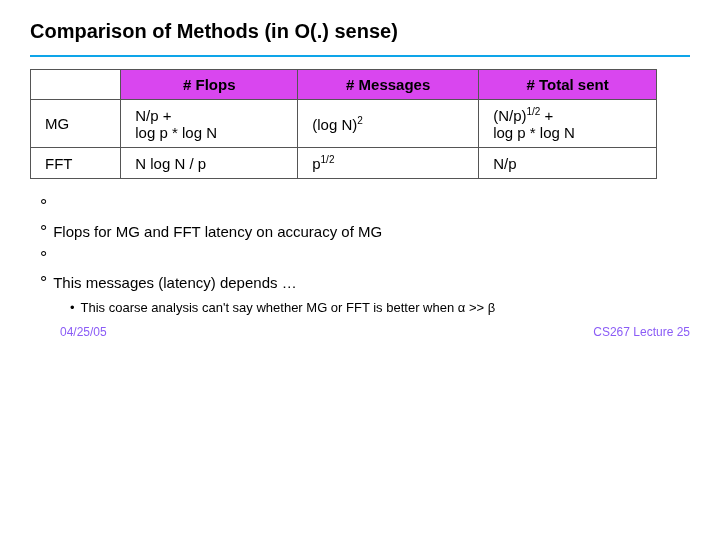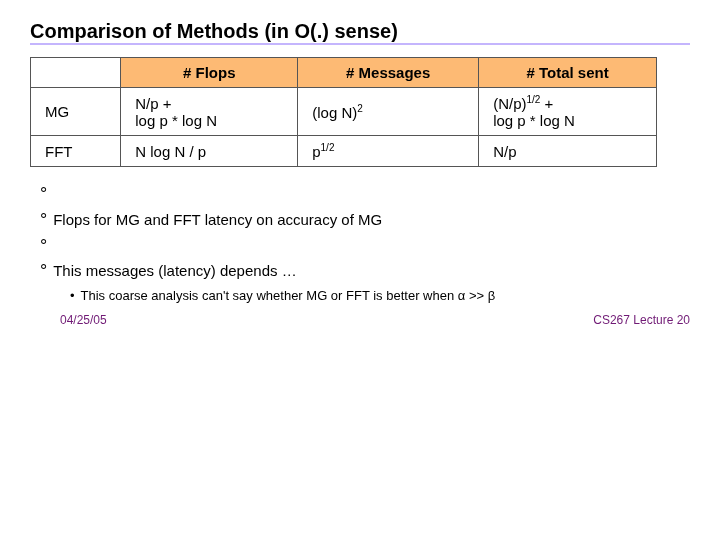--- a/index.html
+++ b/index.html
@@ -12,40 +12,40 @@
       overflow: hidden;
       padding: 20px 30px;
       font-size: 15px;
       color: #000;
     }
 
     .title {
       font-size: 20px;
       font-weight: bold;
       margin-bottom: 12px;
-      border-bottom: 2px solid #c4b5fd;
-      padding-bottom: 0;
+      border-bottom: 2px solid #0ea5e9;
+      padding-bottom: 12px;
     }
 
     table {
       border-collapse: collapse;
       width: 95%;
       margin-bottom: 18px;
     }
 
     table td, table th {
       border: 1px solid #555;
       padding: 6px 14px;
       font-size: 15px;
       vertical-align: middle;
     }
 
     table th {
       font-weight: bold;
-      background: #fdba74;
+      background: #d946ef;
     }
 
     table td:first-child {
       font-weight: normal;
     }
 
     sup {
       font-size: 10px;
       vertical-align: super;
     }
@@ -77,21 +77,21 @@
     }
 
     .sub-dot {
       margin-right: 6px;
     }
 
     .footer {
       display: flex;
       justify-content: space-between;
       font-size: 12px;
-      color: #701a75;
+      color: #8b5cf6;
       margin-top: 10px;
       margin-left: 30px;
     }
   </style>
 </head>
 <body>
 
 <div class="title">Comparison of Methods (in O(.) sense)</div>
 
 <table>
@@ -141,14 +141,14 @@
     <span>This messages (latency) depends …</span>
   </div>
   <div class="sub-bullet">
     <span class="sub-dot">•</span>
     <span>This coarse analysis can't say whether MG or FFT is better when α &gt;&gt; β</span>
   </div>
 </div>
 
 <div class="footer">
   <span>04/25/05</span>
-  <span>CS267 Lecture 20</span>
+  <span>CS267 Lecture 25</span>
 </div>
 
 </body></html>

